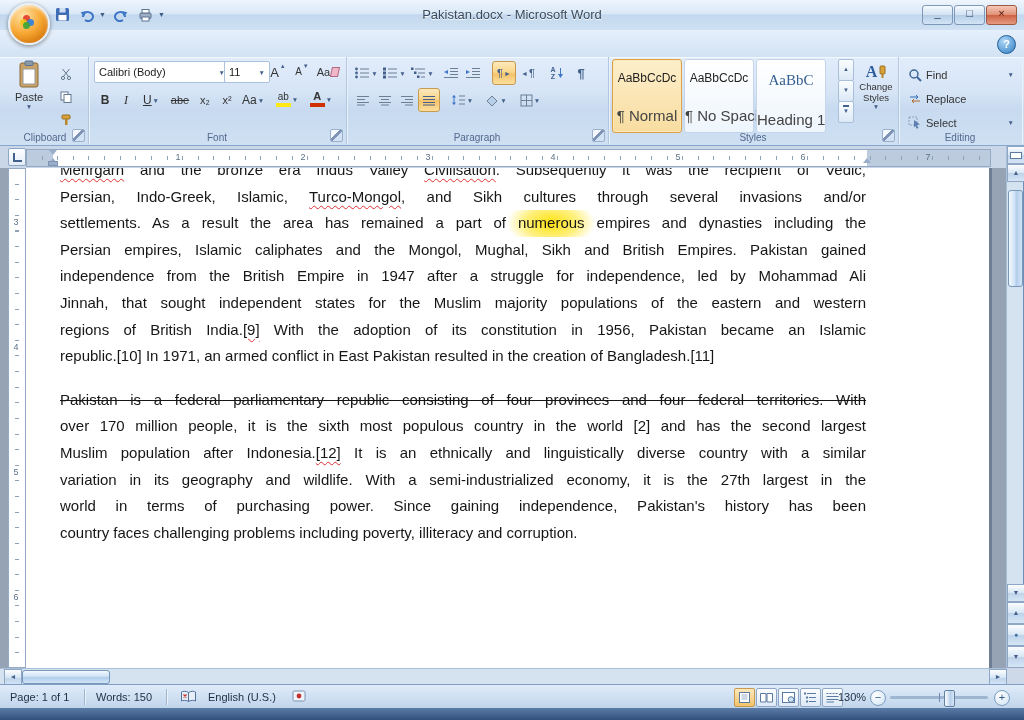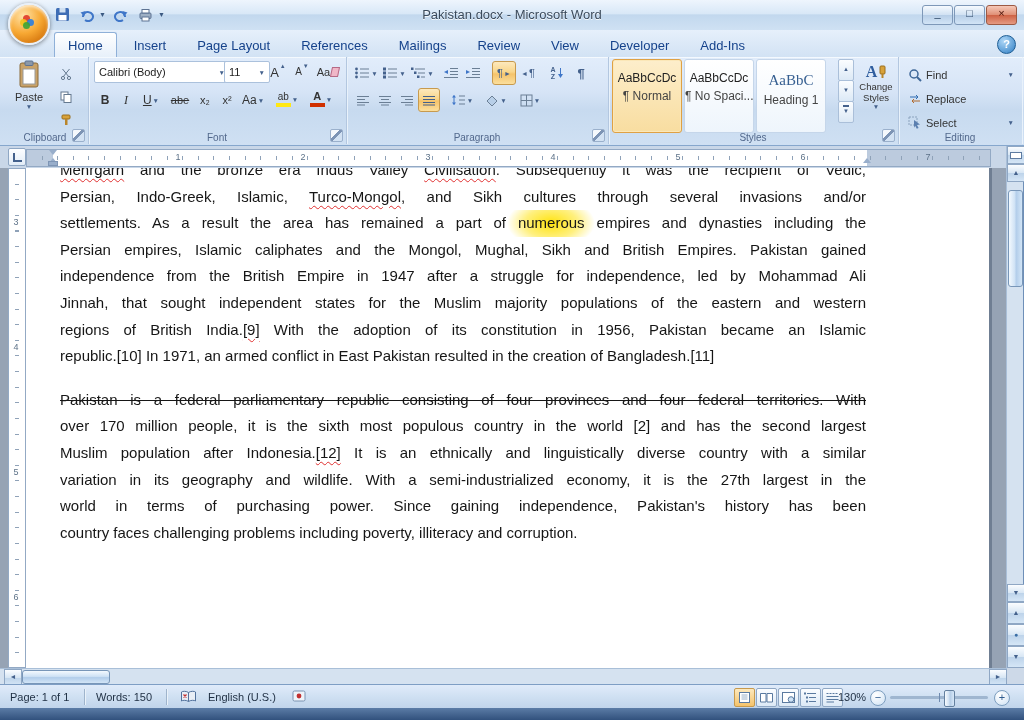--- a/index.html
+++ b/index.html
@@ -63,21 +63,21 @@
   .supmark{font-size:6px;color:#44618c;align-self:flex-start;margin-top:2px}
   .ubtn{text-decoration:underline}
   .strkbtn{text-decoration:line-through;font-size:11px}
 
   
   .styleitem{position:absolute;top:2px;width:68px;height:60px;border:1px solid #c5d6ea;border-radius:3px;
     background:linear-gradient(#ffffff,#eef5fc);text-align:center;padding-top:12px}
   .styleitem.selected{border-color:#dfa144;background:linear-gradient(#fdeecb,#f8dda0);box-shadow:inset 0 0 0 1px #fbe7b8}
   .stylepreview{font-size:12px;color:#222;line-height:1.1}
   .styleitem.heading .stylepreview{font-size:15px;color:#365f91;font-family:"Liberation Serif",serif}
-  .stylelabel{font-size:12px;color:#444;margin-top:4px;white-space:nowrap}
+  .stylelabel{font-size:15px;color:#444;margin-top:22px;white-space:nowrap}
   .scbtn{position:absolute;left:0;width:14px;height:20px;border:1px solid #aabfd9;background:linear-gradient(#fbfdff,#dcE9f6);
     text-align:center;font-size:6px;color:#44618c;line-height:18px;border-radius:2px}
   .scmore{border-top:2px solid #44618c;display:inline-block;line-height:6px;padding-top:1px}
   .changestyles{position:absolute;text-align:center;font-size:9.5px;color:#333;border:1px solid transparent;border-radius:3px;padding-top:3px}
   .csicon{display:flex;align-items:center;justify-content:center;gap:2px}
   .csA{font-size:16px;font-weight:bold;color:#2e5d9e;font-family:"Liberation Serif",serif}
   .editrow{position:absolute;left:6px;right:4px;height:21px;display:flex;align-items:center;gap:4px;
     border:1px solid transparent;border-radius:3px;font-size:11px;color:#333;padding:0 3px}
   .editrow .drop{margin-left:auto}
 
@@ -195,31 +195,20 @@
   <div class="orb">
     <div class="orbflower">
       <i style="left:3px;top:0;background:#e03a2a"></i>
       <i style="left:7px;top:4px;background:#2a7de0"></i>
       <i style="left:0;top:4px;background:#f2c21d"></i>
       <i style="left:3px;top:7px;background:#3aa335"></i>
     </div>
   </div>
 
   <div class="tabrow">
-    <div class="tabs">
-        <div class="tab active">Home</div>
-        <div class="tab">Insert</div>
-        <div class="tab">Page Layout</div>
-        <div class="tab">References</div>
-        <div class="tab">Mailings</div>
-        <div class="tab">Review</div>
-        <div class="tab">View</div>
-        <div class="tab">Developer</div>
-        <div class="tab">Add-Ins</div>
-      </div>
     <div class="helpbtn">?</div>
   </div>
 
   <div class="ribbon">
 
     <div class="group" style="left:2px;width:86px">
       <div class="bigbtn" style="left:5px;top:2px;width:42px;height:74px">
         <svg width="22" height="28">
             <rect x="2" y="3" width="18" height="24" rx="2" fill="#c9a268" stroke="#8a6a3a"></rect>
             <rect x="7" y="1" width="8" height="4.5" rx="1" fill="#8b98a8" stroke="#5d7393"></rect>

